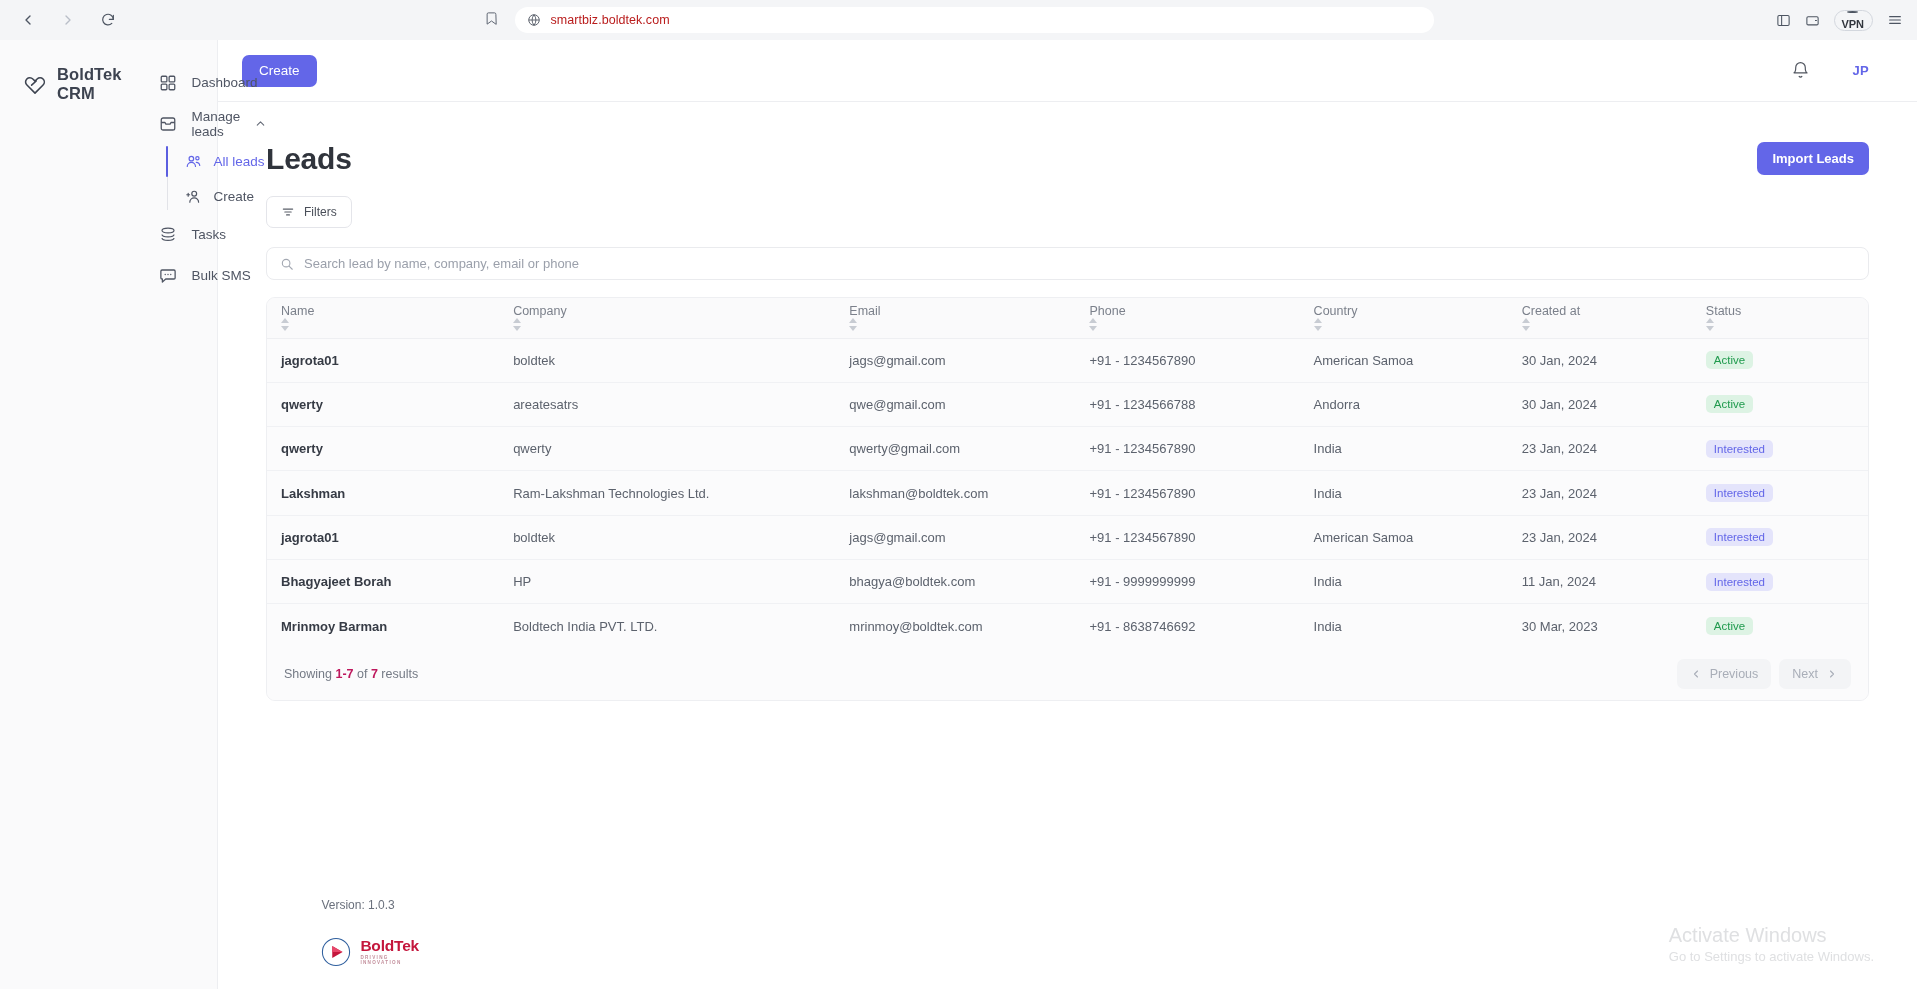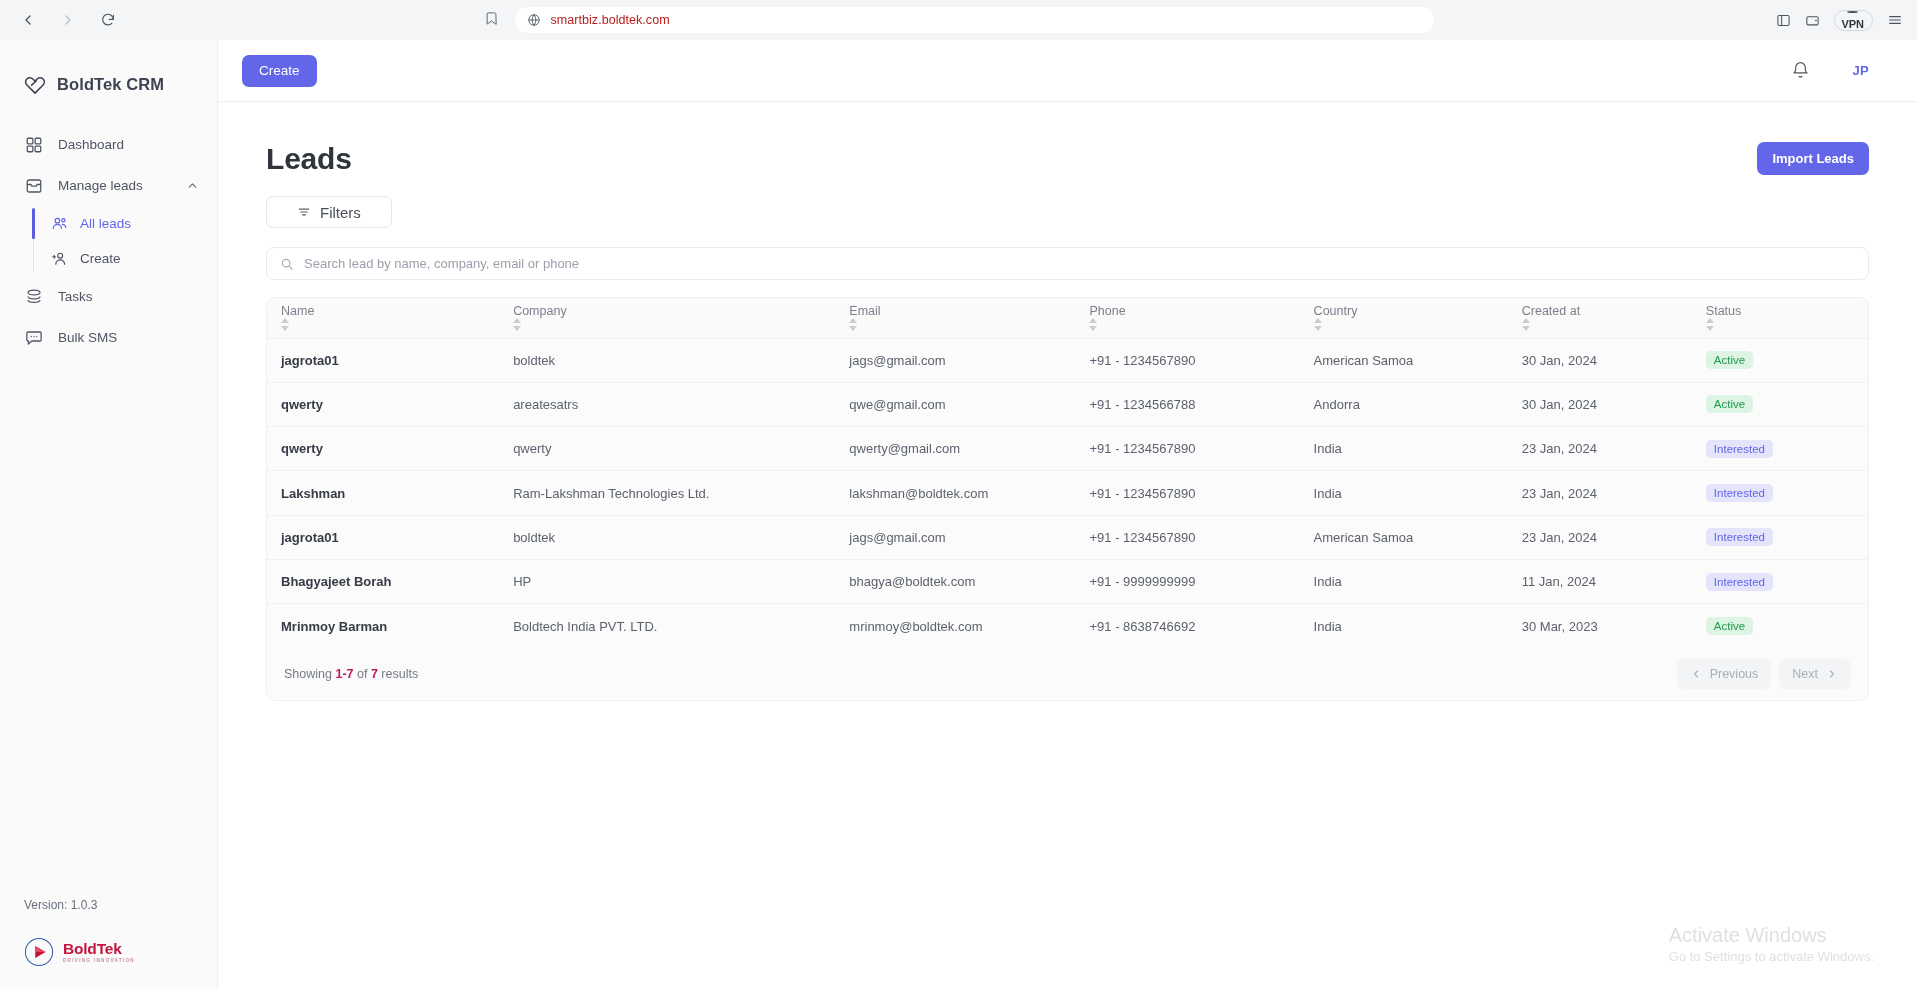--- a/index.html
+++ b/index.html
@@ -68,22 +68,23 @@
   }
 
   
   .app { display: flex; height: 949px; width: 100%; }
 
   
   .sidebar {
     width: 218px; flex: 0 0 218px;
     background: #fafafb;
     border-right: 1px solid #edeef1;
-    display: flex; flex-direction: column;
+    display: flex; flex-direction: row;
     position: relative;
+    gap: 12px;
   }
   .brand {
     display: flex; align-items: center; gap: 11px;
     padding: 26px 0 0 24px;
     height: 62px;
   }
   .brand-name {
     font-size: 16.5px; font-weight: 700; color: #3d4350;
     letter-spacing: .1px;
   }
@@ -179,24 +180,24 @@
     margin-left: auto;
     background: #6366e8; color: #fff;
     border: none; border-radius: 7px;
     height: 33px; padding: 0 15px;
     font-size: 13px; font-weight: 600;
     font-family: inherit; cursor: pointer;
   }
   .filters-btn {
     margin-top: 20px;
     display: inline-flex; align-items: center; gap: 9px;
-    height: 32px; padding: 0 30px;
+    height: 32px; padding: 0 14px;
     border: 1px solid #e4e5ea; border-radius: 7px;
     background: #fff; color: #4a4f59;
-    font-size: 15px; font-family: inherit; cursor: pointer;
+    font-size: 12px; font-family: inherit; cursor: pointer;
   }
 
   .search-box {
     margin-top: 19px;
     height: 33px;
     border: 1px solid #eaebee; border-radius: 8px;
     background: #fff;
     display: flex; align-items: center; gap: 10px;
     padding: 0 13px;
   }

